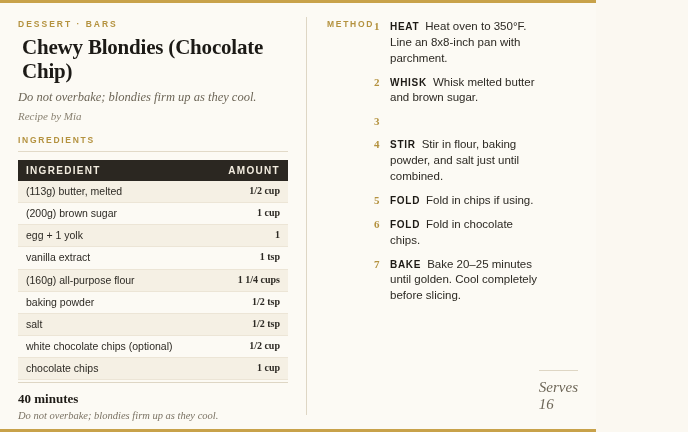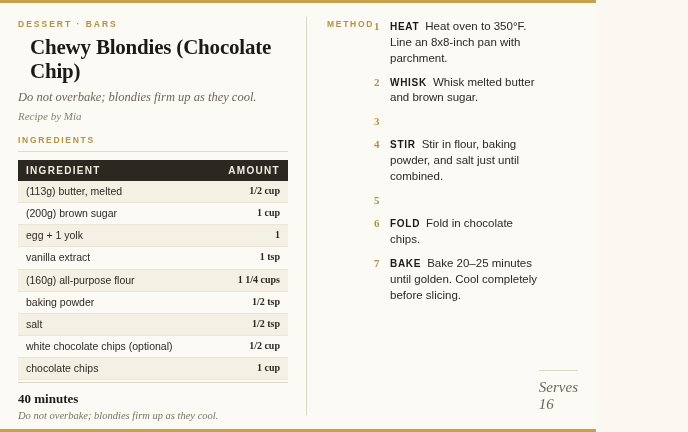--- a/index.html
+++ b/index.html
@@ -53,21 +53,21 @@
     font-weight: bold;
     text-transform: uppercase;
     margin-bottom: 7px;
   }
   h1.title {
     font-family: "Liberation Serif", serif;
     font-size: 21px;
     line-height: 1.12;
     font-weight: bold;
     color: #1c1a16;
-    margin: 0 0 7px 12px;
+    margin: 0 0 7px 4px;
     letter-spacing: -0.2px;
   }
   .subtitle {
     font-family: "Liberation Serif", serif;
     font-style: italic;
     font-size: 12.5px;
     color: #6d6657;
     margin: 0 0 5px 0;
   }
   .byline {
@@ -288,20 +288,21 @@
         </li>
         <li>
           <span class="num">3</span>
         </li>
         <li>
           <span class="num">4</span>
           <span><span class="step-verb">STIR</span><span class="step-text">Stir in flour, baking powder, and salt just until combined.</span></span>
         </li>
         <li>
           <span class="num">5</span>
+          <span><span class="step-verb">FOLD</span><span class="step-text">Fold in chips if using.</span></span>
         </li>
         <li>
           <span class="num">6</span>
           <span><span class="step-verb">FOLD</span><span class="step-text">Fold in chocolate chips.</span></span>
         </li>
         <li>
           <span class="num">7</span>
           <span><span class="step-verb">BAKE</span><span class="step-text">Bake 20–25 minutes until golden. Cool completely before slicing.</span></span>
         </li>
       </ol>

